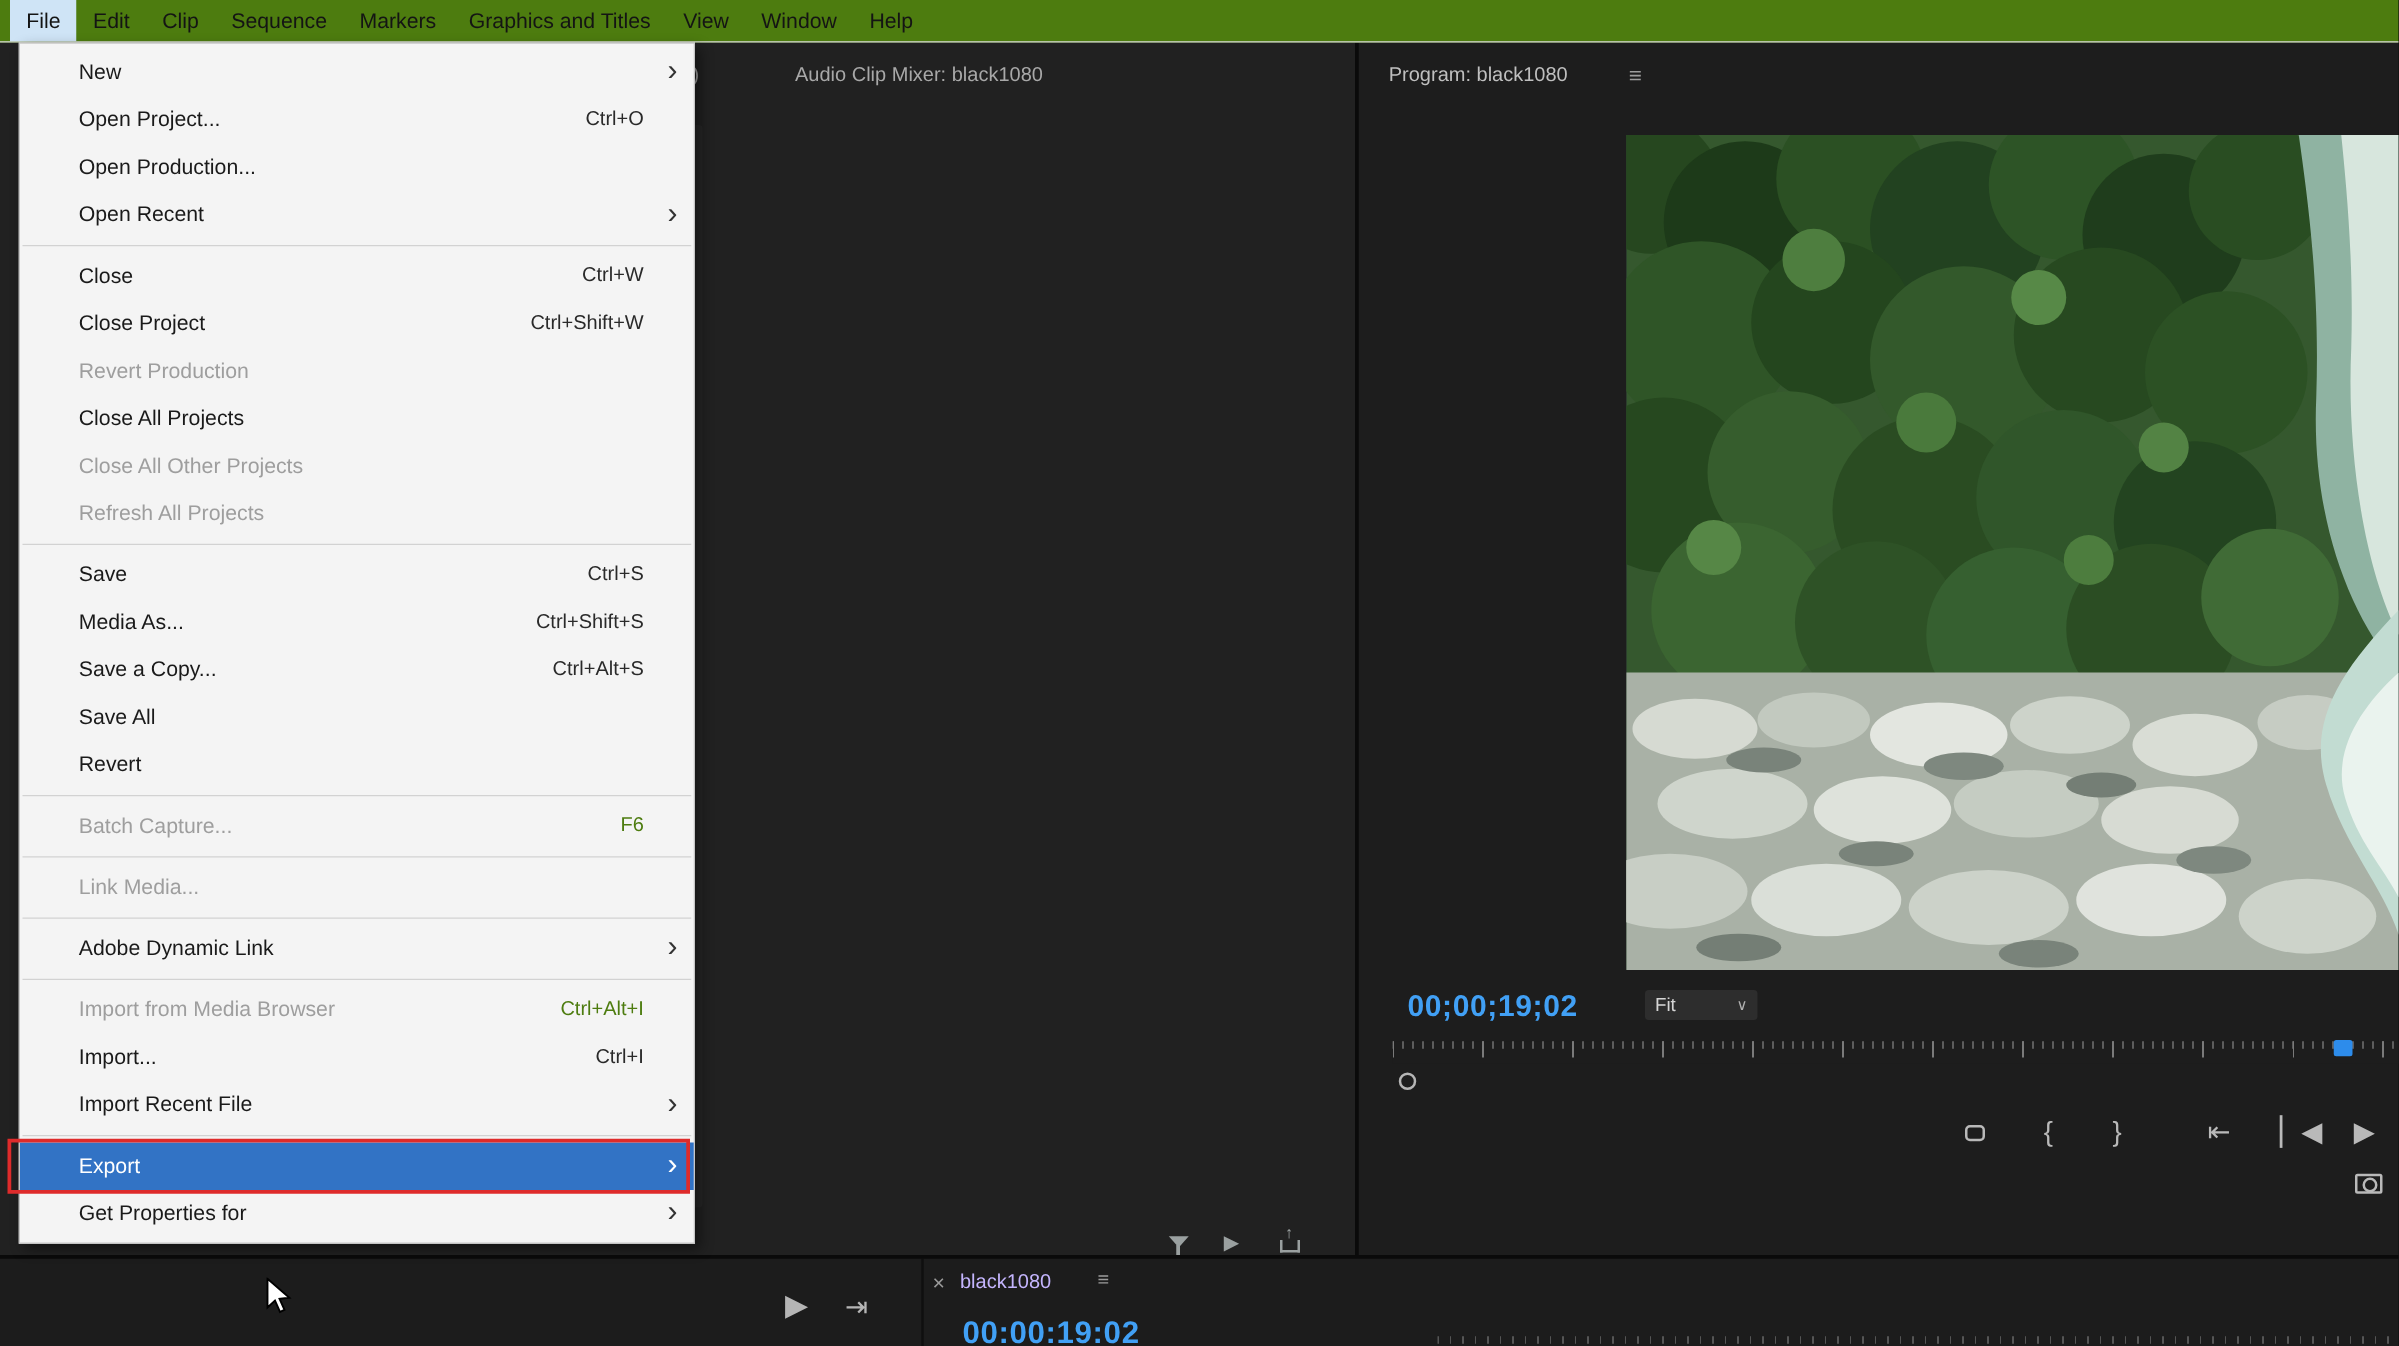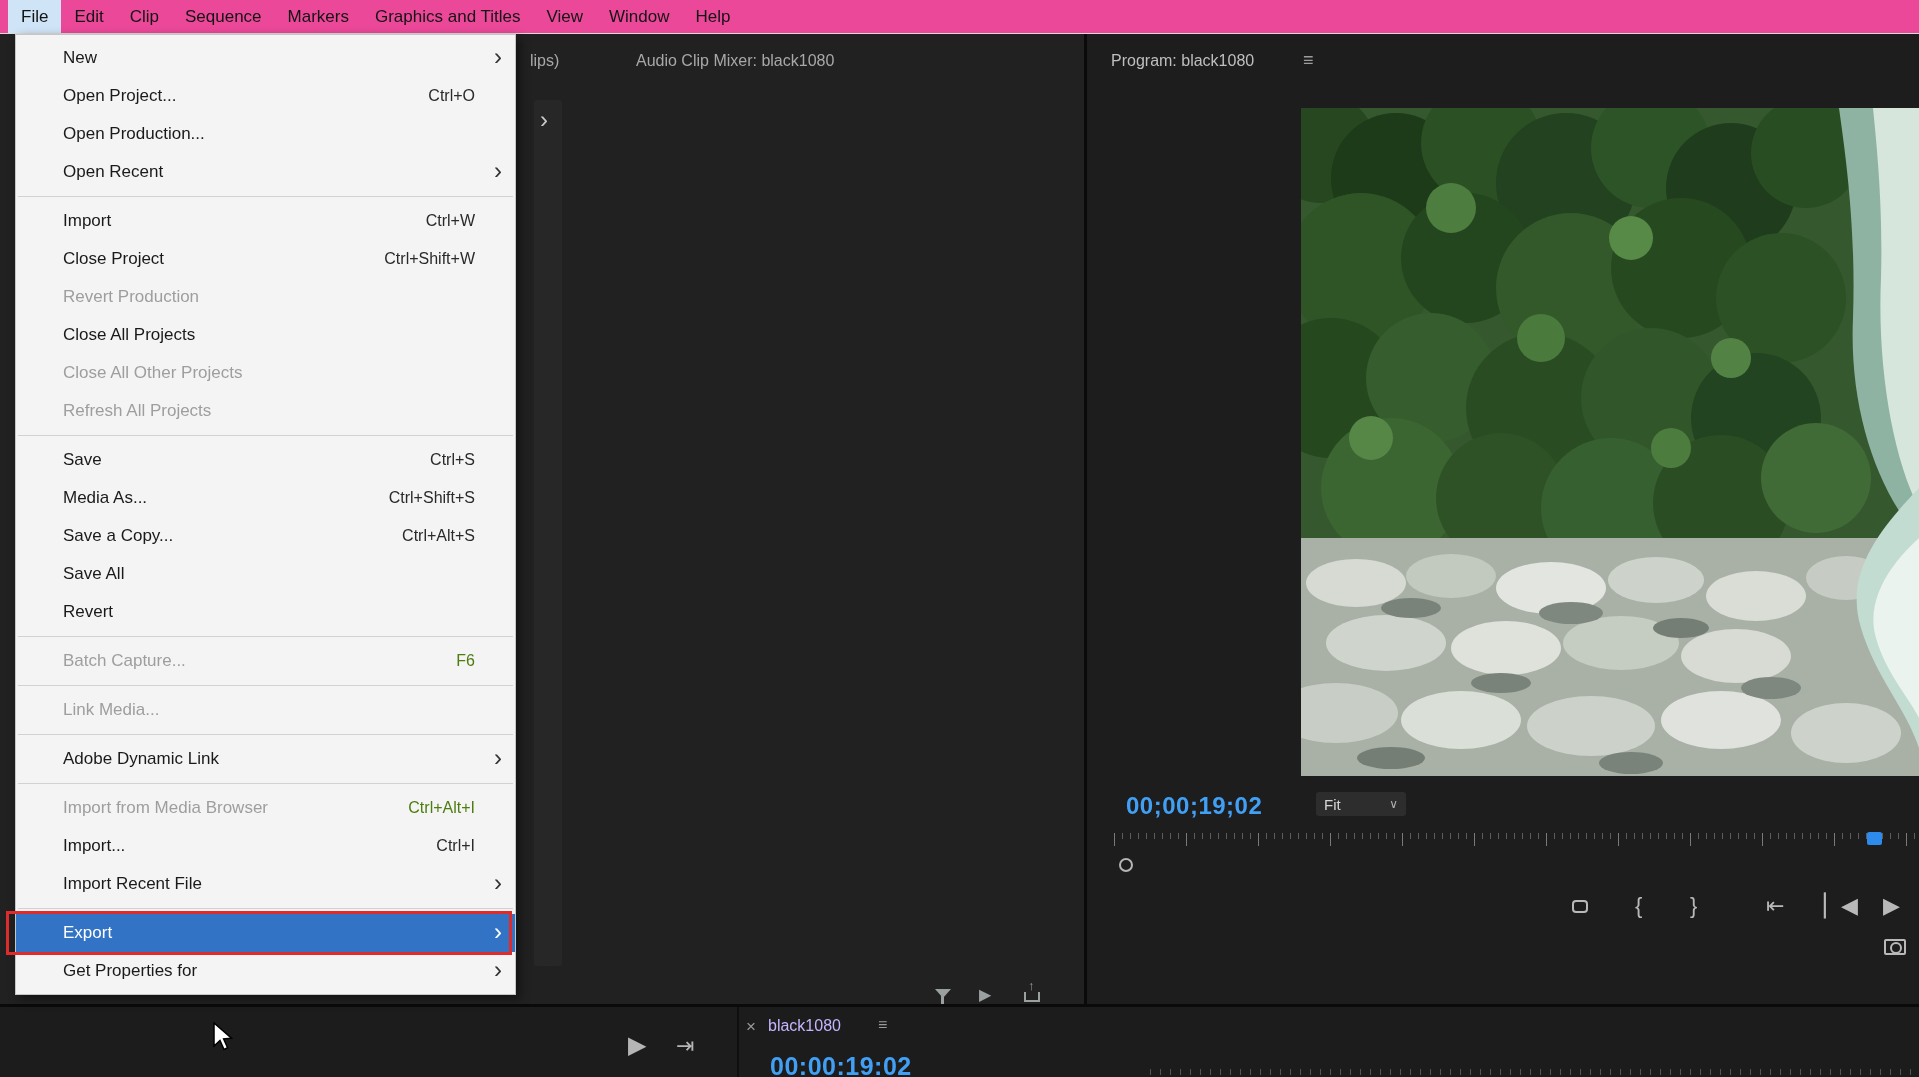--- a/index.html
+++ b/index.html
@@ -1,26 +1,26 @@
 <!DOCTYPE html>
 <html style="--timecode_blue: #41a0f5; --menu_highlight_blue: #3273c5; --annotation_red: #de2b2b; --playhead_blue: #2d8ceb;"><head>
 <meta charset="utf-8">
 <style>
   *{margin:0;padding:0;box-sizing:border-box}
   html,body{background:#000}
   body{font-family:"Liberation Sans",sans-serif}
   #app{position:relative;width:1919px;height:1077px;background:#1f1f1f;overflow:hidden}
 
   
-  .menubar{position:absolute;top:0;left:0;right:0;height:34px;background:#ec4899;display:flex;align-items:stretch;padding-left:8px;z-index:6;font-size:17px;color:#141414;border-bottom:1px solid #dcdcdc}
+  .menubar{position:absolute;top:0;left:0;right:0;height:34px;background:#4d7c0f;display:flex;align-items:stretch;padding-left:8px;z-index:6;font-size:17px;color:#141414;border-bottom:1px solid #dcdcdc}
   .mb-item{display:flex;align-items:center;padding:0 13px;cursor:default;white-space:nowrap}
   .mb-item.active{background:#cfe4f6}
 
   
-  .dropdown{position:absolute;left:15px;top:34px;width:501px;background:#f4f4f4;border:1px solid #c6c6c6;box-shadow:4px 4px 10px rgba(0,0,0,.45);padding:4px 0;z-index:10;font-size:17px;color:#1a1a1a}
+  .dropdown{position:absolute;left:15px;top:34px;width:541px;background:#f4f4f4;border:1px solid #c6c6c6;box-shadow:4px 4px 10px rgba(0,0,0,.45);padding:4px 0;z-index:10;font-size:17px;color:#1a1a1a}
   .mi{position:relative;height:38px;display:flex;align-items:center;padding:0 40px 0 47px;white-space:nowrap}
   .mi .mi-shortcut{margin-left:auto;font-size:16px;color:#2a2a2a}
   .mi.disabled{color:#9e9e9e}
   .mi.disabled .mi-shortcut{color:#4d7c0f}
   .mi.highlighted{background:var(--menu_highlight_blue,#3273c5);color:#fff}
   .mi.highlighted .mi-shortcut{color:#fff}
   .mi-arrow{display:none;position:absolute;right:13px;top:50%;transform:translateY(-54%);font-size:24px;color:#333;line-height:1}
   .mi.submenu .mi-arrow{display:block}
   .mi.highlighted .mi-arrow{color:#fff}
   .mi.separator{height:11px;padding:0;pointer-events:none}
@@ -254,21 +254,21 @@
         <span class="mi-arrow">›</span>
 
       </div>
       <div class="mi separator">
         
         
         
         
       </div>
       <div class="mi">
-        <span class="mi-label">Import</span>
+        <span class="mi-label">Close</span>
         <span class="mi-shortcut">Ctrl+W</span>
 
       </div>
       <div class="mi">
         <span class="mi-label">Close Project</span>
         <span class="mi-shortcut">Ctrl+Shift+W</span>
 
       </div>
       <div class="mi disabled">
         <span class="mi-label">Revert Production</span>

